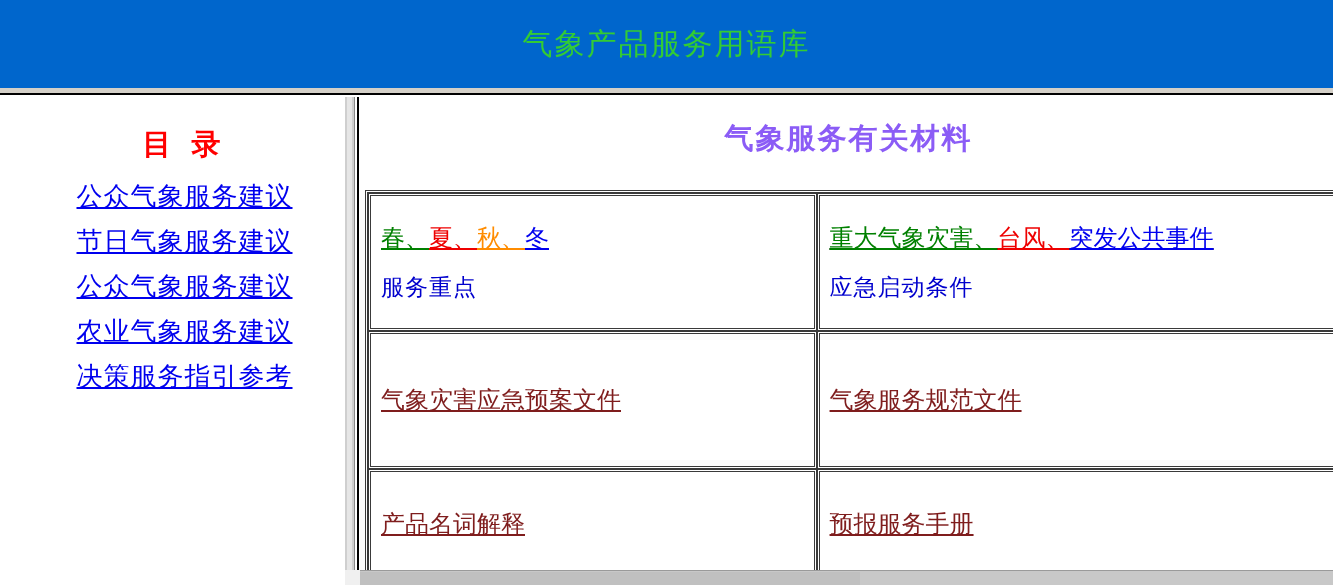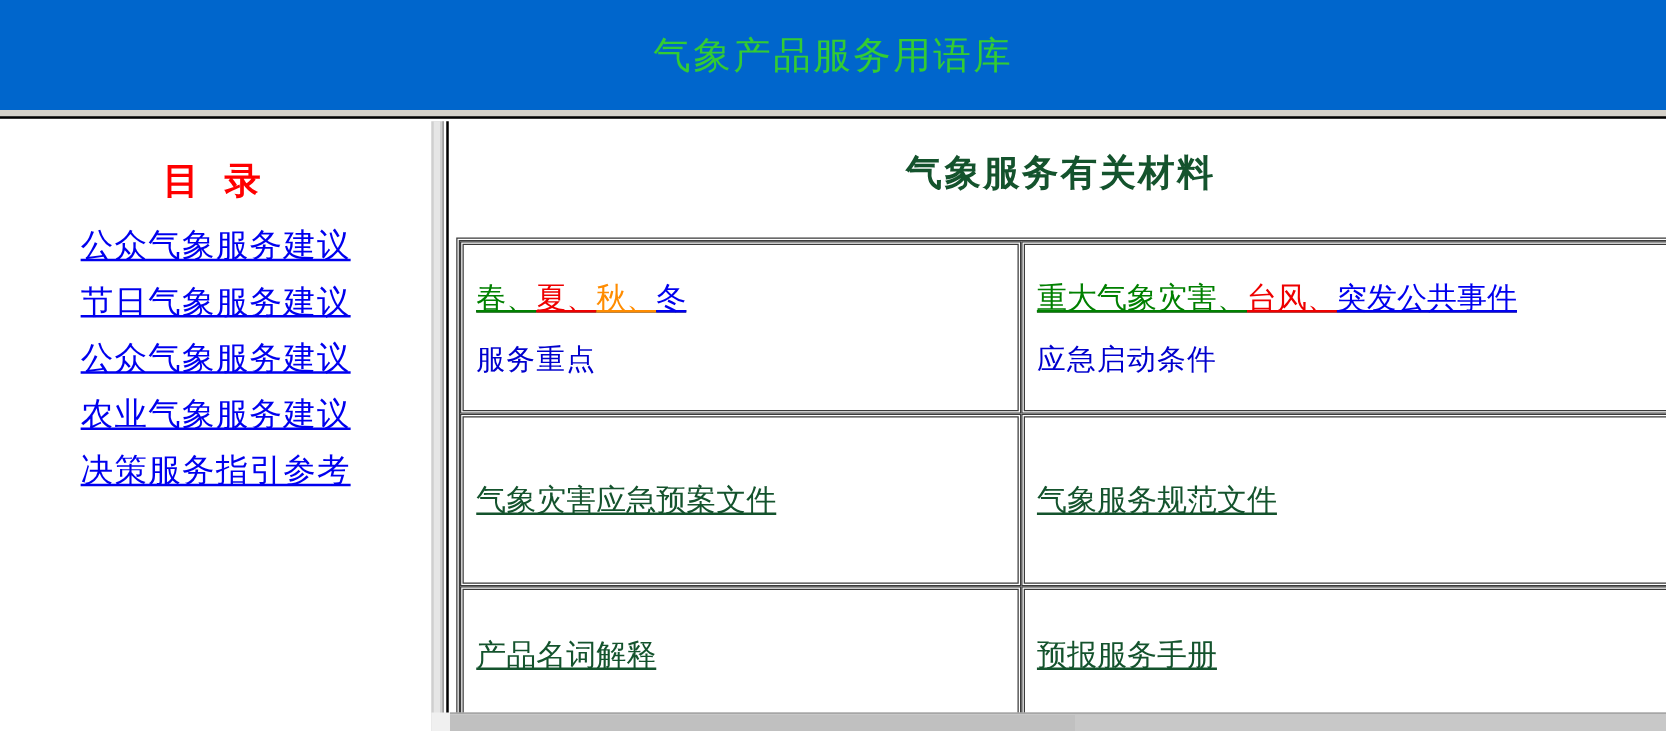--- a/index.html
+++ b/index.html
@@ -32,21 +32,21 @@
     border-bottom:2px solid #000;
   }
 
   
   .body-wrap {
     position:absolute; left:0; top:97px; width:1333px; height:488px;
   }
 
   
   .sidebar {
-    position:absolute; left:0; top:0; width:345px; height:488px;
+    position:absolute; left:12px; top:0; width:345px; height:488px;
     background:#fff;
     text-align:center;
     padding-top:28px;
   }
   .toc-heading {
     color:#ff0000;
     font-size:29px;
     font-weight:bold;
     letter-spacing:6px;
     margin:0 0 14px 0;
@@ -79,21 +79,21 @@
     position:absolute; left:357px; top:0; width:2px; height:482px;
     background:#000;
   }
 
   
   .main {
     position:absolute; left:360px; top:0; width:973px; height:488px;
     background:#fff; overflow:hidden;
   }
   .main-heading {
-    color:#14532d;
+    color:#8b5cf6;
     font-size:29px;
     font-weight:bold;
     text-align:center;
     margin:22px 0 20px 4px;
     letter-spacing:2px;
     font-family:"Liberation Sans","DejaVu Sans",sans-serif;
     white-space:nowrap;
   }
 
   
@@ -131,21 +131,21 @@
   .seg-orange { color:#ff8c00; }
   .seg-blue   { color:#0000ee; }
   .cell-sub {
     margin-top:18px;
     color:#0000cd;
     font-size:23px;
     letter-spacing:1px;
     font-family:"Liberation Serif","DejaVu Serif",serif;
     white-space:nowrap;
   }
-  .plain-link { color:#14532d; }
+  .plain-link { color:#7f1d1d; }
 
   
   .h-scroll {
     position:absolute; left:360px; top:570px; width:973px; height:15px;
     background:#c8c8c8;
     border-top:1px solid #9a9a9a;
   }
   .h-scroll-thumb {
     position:absolute; left:0; top:1px; width:500px; height:13px;
     background:#c0c0c0;

